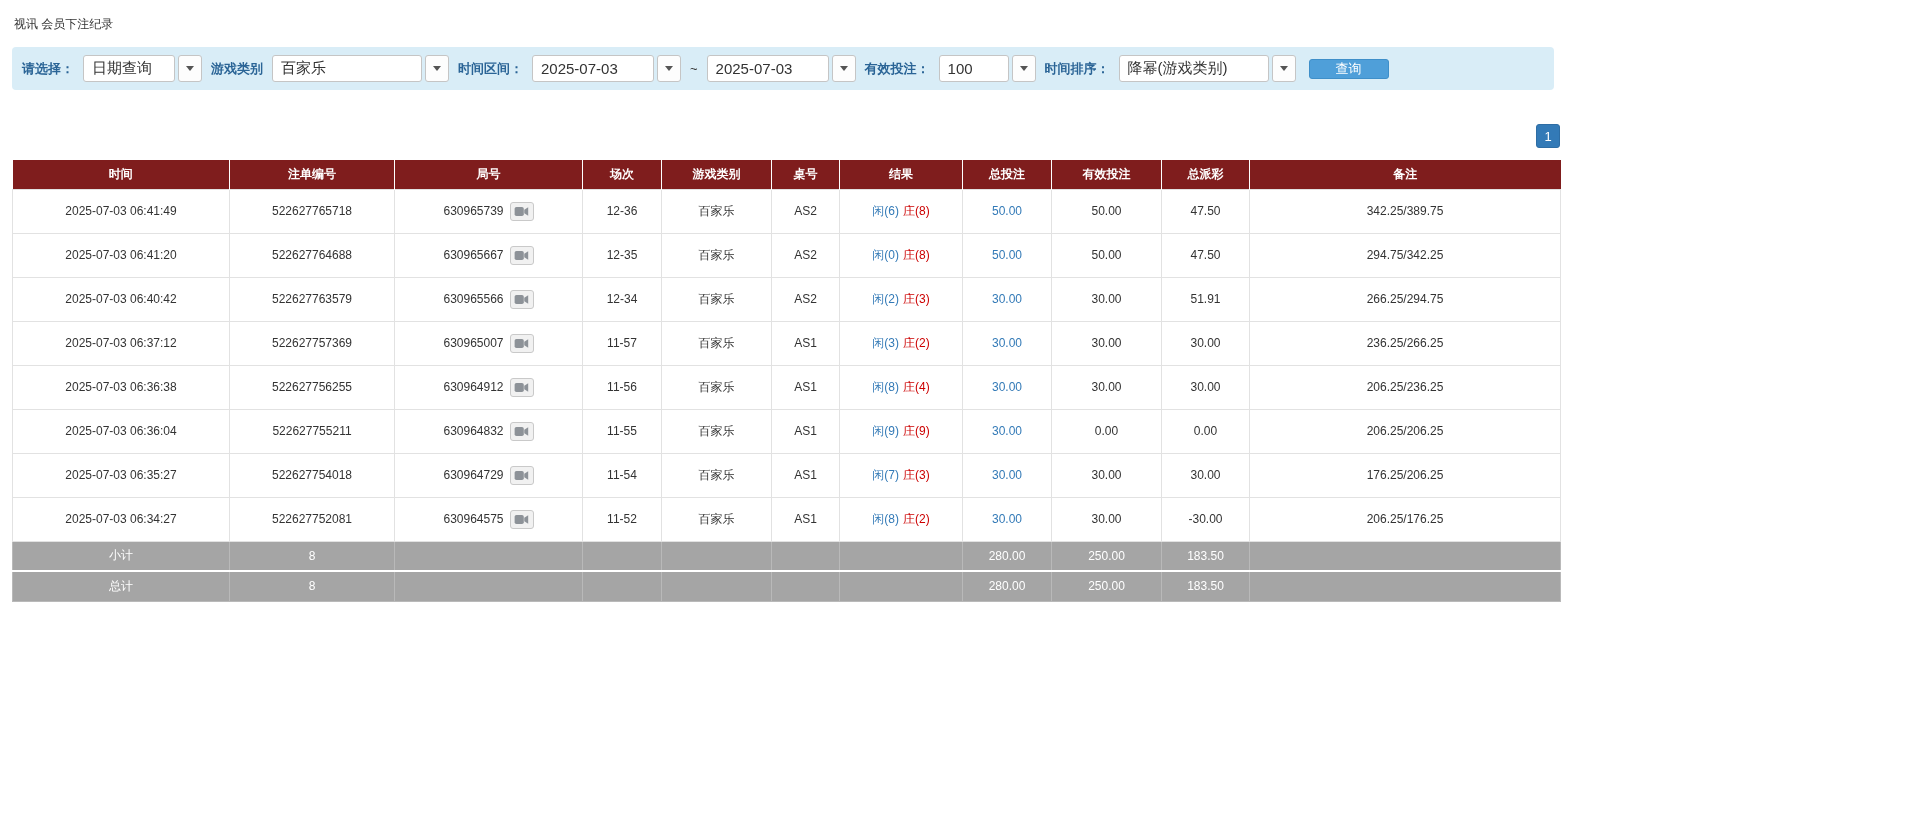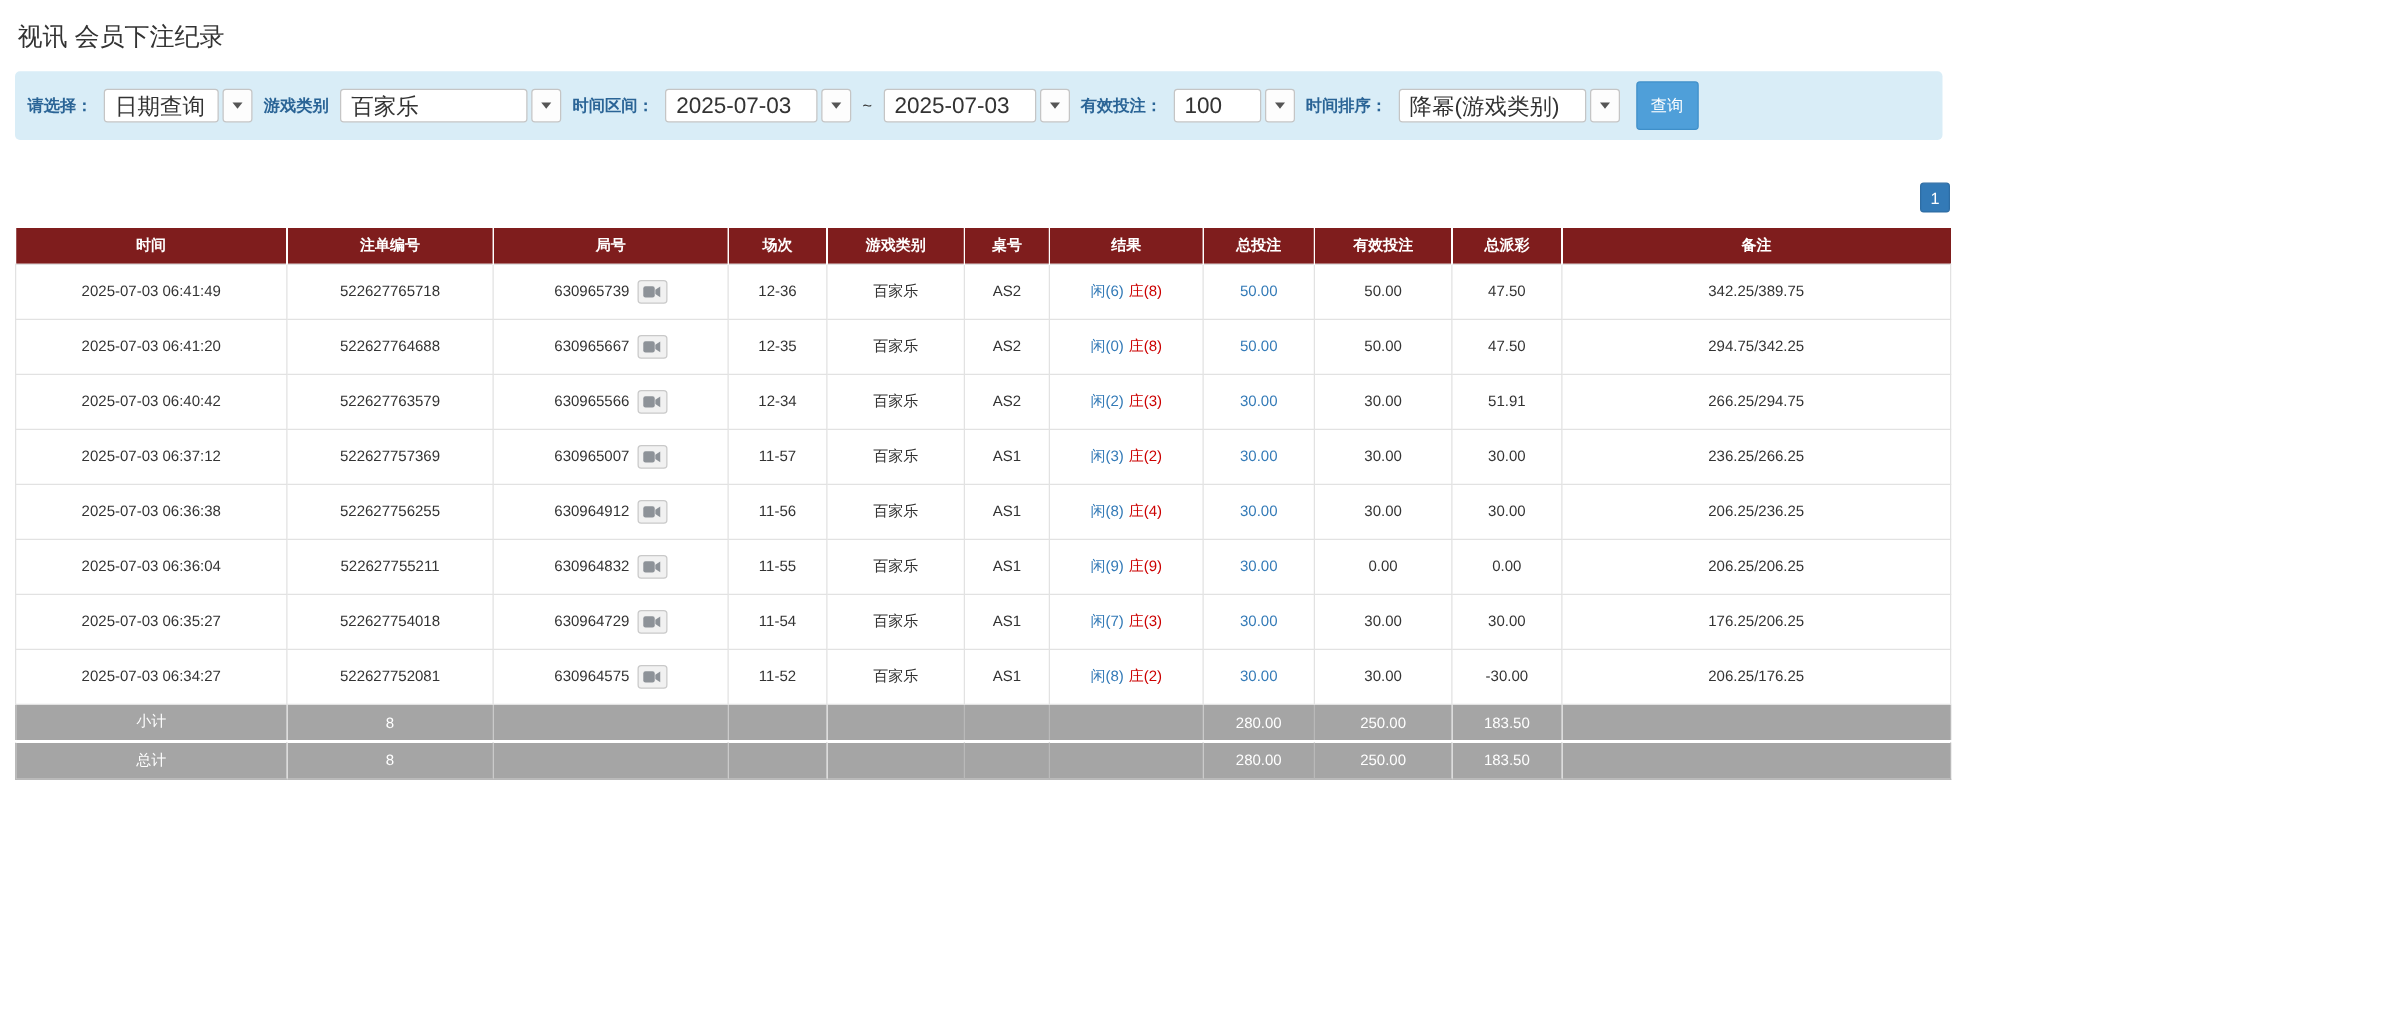--- a/index.html
+++ b/index.html
@@ -1,40 +1,40 @@
 <!DOCTYPE html>
 <html><head>
 <meta charset="utf-8">
 <style>
   * { box-sizing: border-box; }
   html, body { margin:0; padding:0; background:#fff; }
   body { font-family:"Liberation Sans","DejaVu Sans",sans-serif; color:#333; width:1914px; }
   .page { padding:10px 12px; }
-  .page-title { font-size:20px; color:#333; font-weight:500; margin:6px 0 14px 2px; }
+  .page-title { font-size:12px; color:#333; font-weight:500; margin:6px 0 14px 2px; }
 
   
   .filter-bar { width:1542px; background:#d9edf7; border-radius:4px; padding:8px 10px;
                 display:flex; align-items:center; gap:9px; }
   .f-label { color:#2a6496; font-weight:bold; font-size:13px; white-space:nowrap; }
   .combo { display:inline-flex; align-items:stretch; height:27px; }
   .combo-text { background:#fff; border:1px solid #c5c5c5; border-radius:3px;
-                display:flex; align-items:center; padding:0 8px; font-size:18px; color:#333;
+                display:flex; align-items:center; padding:0 8px; font-size:15px; color:#333;
                 white-space:nowrap; }
   .combo-btn { width:24px; margin-left:3px; background:#fdfdfd; border:1px solid #c5c5c5;
                border-radius:3px; display:flex; align-items:center; justify-content:center; cursor:pointer; }
   .caret { width:0; height:0; border-left:4px solid transparent; border-right:4px solid transparent;
            border-top:5px solid #555; }
   .w-datetype .combo-text { min-width:92px; }
   .w-game     .combo-text { min-width:150px; }
   .w-date     .combo-text { min-width:122px; }
   .w-perpage  .combo-text { min-width:70px; }
   .w-sort     .combo-text { min-width:150px; }
   .tilde { font-size:13px; color:#333; }
   .search-btn { background:#4f9fd9; border:1px solid #3f8fc9; color:#fff; border-radius:3px;
-                height:39px; padding:0 11px; font-size:13px; cursor:pointer; margin-left:4px; }
+                height:20px; padding:0 26px; font-size:13px; cursor:pointer; margin-left:4px; }
 
   
   .summary-bar { width:1542px; margin-top:20px; background:#dff0d8; border-radius:4px;
                  padding:10px 12px; display:flex; justify-content:space-between; align-items:center;
                  font-size:12.5px; }
   .summary-left { color:#3c763d; }
   .summary-note { color:#cc3333; }
 
   
   .pagination { width:1548px; display:flex; justify-content:flex-end; margin:34px 0 12px; }

